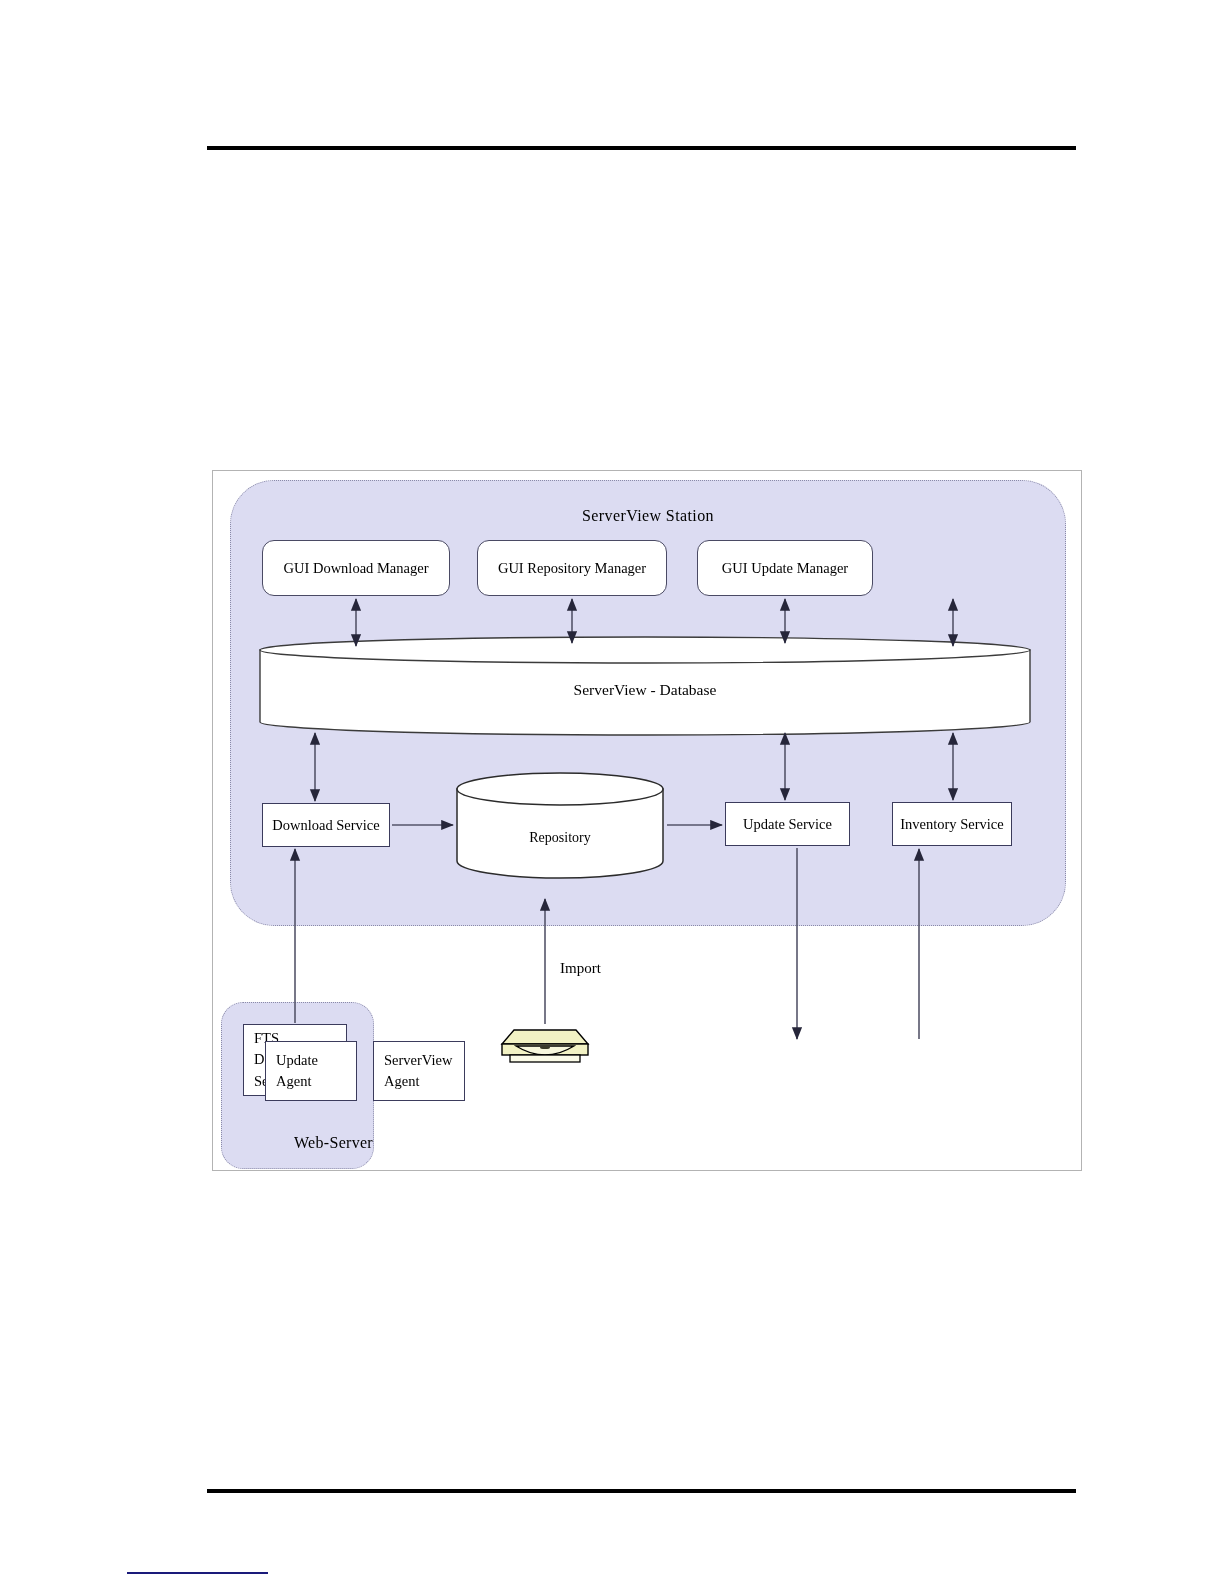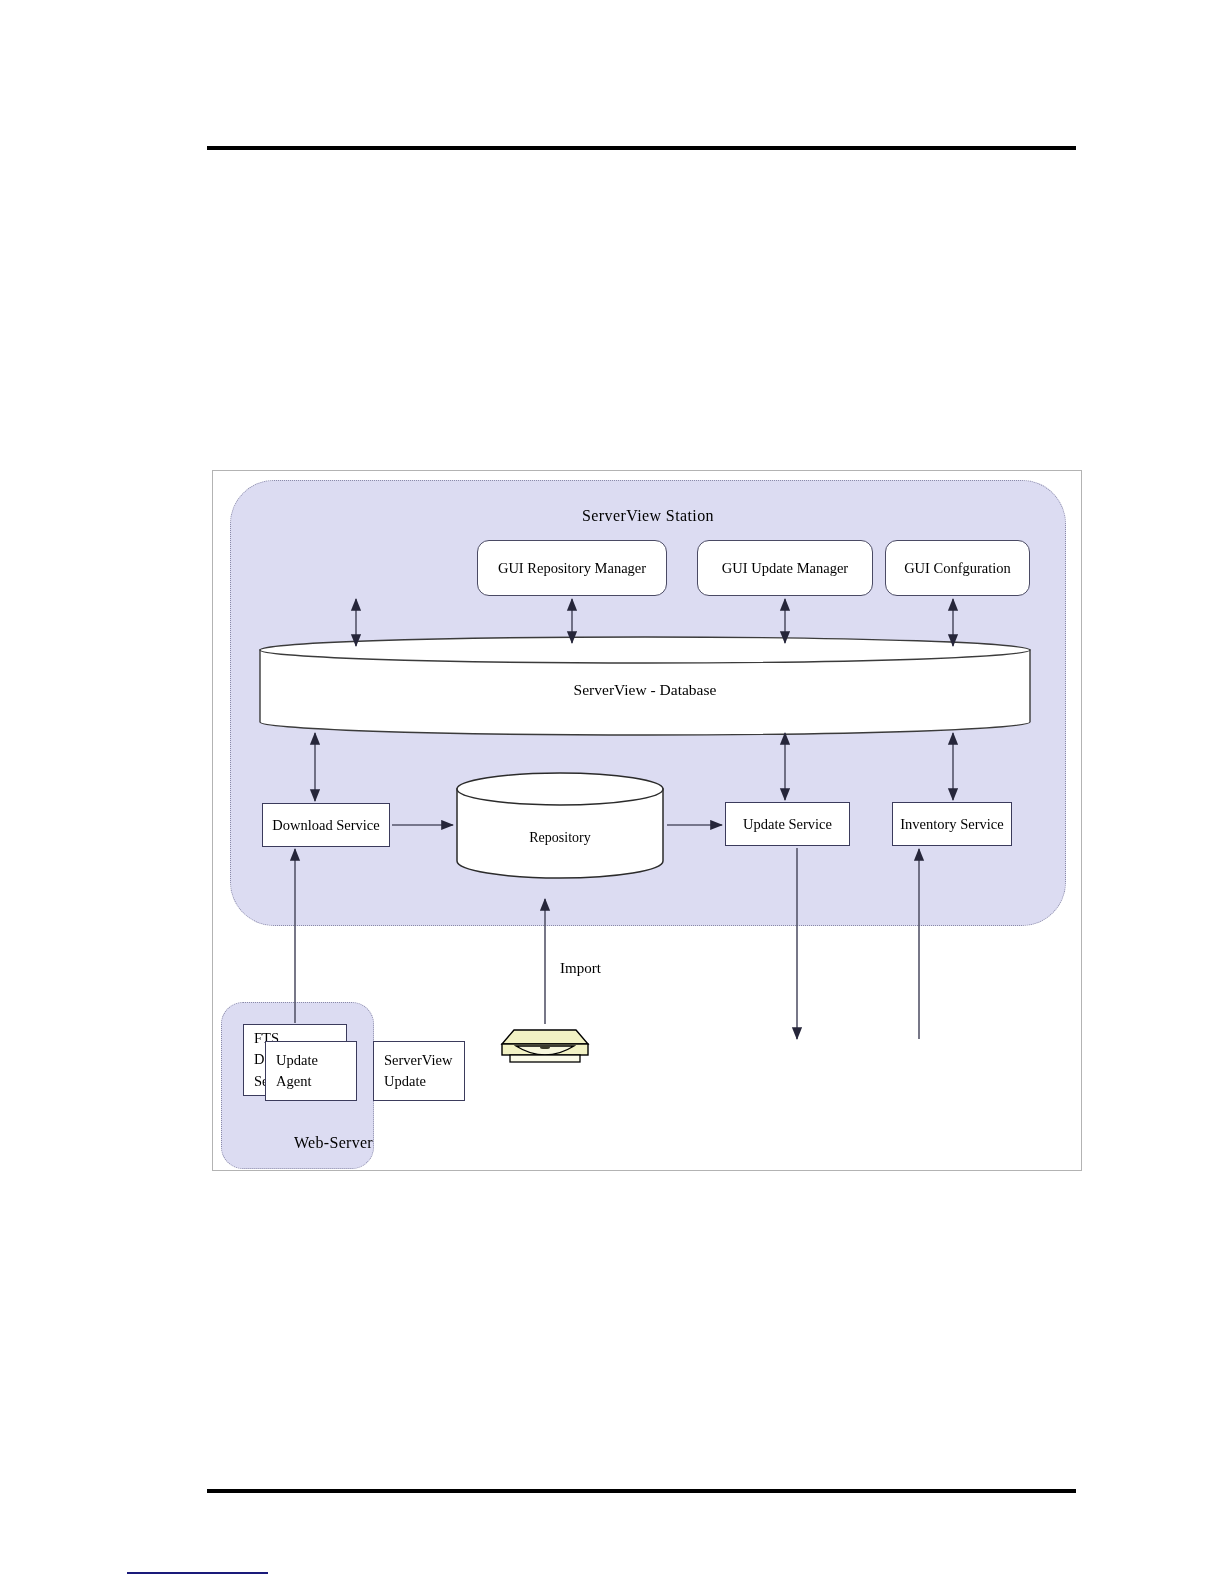--- a/index.html
+++ b/index.html
@@ -225,28 +225,28 @@
   </div>
 
   <div class="cylinder cyl-repo">
     <svg width="208" height="107" viewBox="0 0 208 107">
       <path d="M1,17 L1,89 A103,17 0 0,0 207,89 L207,17 Z" fill="#ffffff" stroke="#2b2b2b" stroke-width="1.5"></path>
       <ellipse cx="104" cy="17" rx="103" ry="16" fill="#ffffff" stroke="#2b2b2b" stroke-width="1.5"></ellipse>
     </svg>
     <div class="cyl-label">Repository</div>
   </div>
 
+  <div class="node-box rounded gui-download">
+    <span>GUI Download Manager</span>
+  </div>
   <div class="node-box rounded gui-repository">
     <span>GUI Repository Manager</span>
   </div>
   <div class="node-box rounded gui-update">
     <span>GUI Update Manager</span>
-  </div>
-  <div class="node-box rounded gui-config">
-    <span>GUI Confguration</span>
   </div>
 
   <div class="node-box svc-download">
     <span>Download Service</span>
   </div>
   <div class="node-box svc-update">
     <span>Update Service</span>
   </div>
   <div class="node-box svc-inventory">
     <span>Inventory Service</span>
@@ -256,21 +256,21 @@
     <span class="multiline">FTS
 Download
 Server</span>
   </div>
   <div class="node-box left-text box-update-ag">
     <span class="multiline">Update
 Agent</span>
   </div>
   <div class="node-box left-text box-sv-agent">
     <span class="multiline">ServerView
-Update</span>
+Agent</span>
   </div>
 
   <div class="cd-drive">
     <svg width="90" height="42" viewBox="0 0 90 42">
       <polygon points="14,6 76,6 88,20 2,20" fill="#f2f2c4" stroke="#000000" stroke-width="1.4"></polygon>
       <rect x="2" y="20" width="86" height="11" fill="#f2f2c4" stroke="#000000" stroke-width="1.4"></rect>
       <path d="M16,22 Q45,40 74,22 Z" fill="#f7f7dd" stroke="#000000" stroke-width="1.3"></path>
       <ellipse cx="45" cy="23.5" rx="5" ry="1.6" fill="#3a3a2a"></ellipse>
       <rect x="10" y="31" width="70" height="7" fill="#fbfbe8" stroke="#000000" stroke-width="1.3"></rect>
     </svg>

